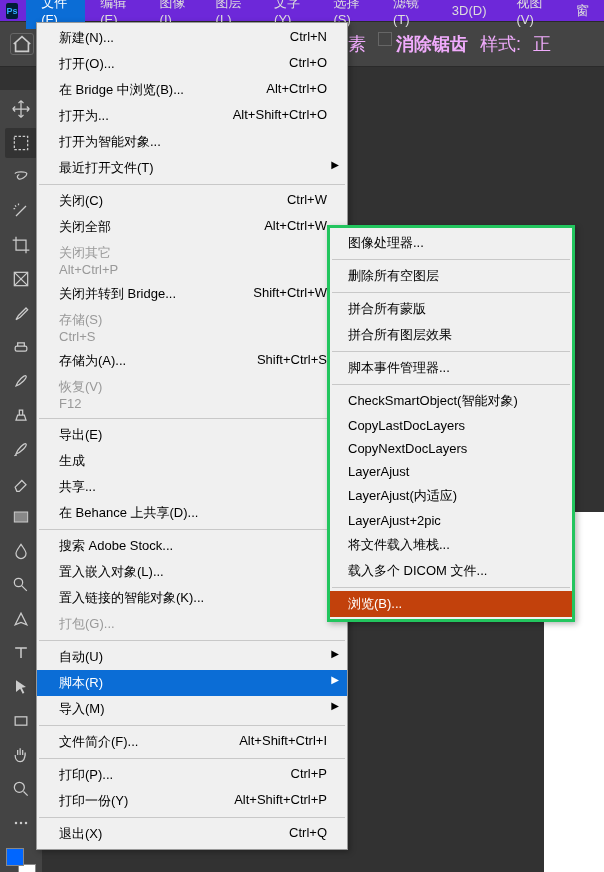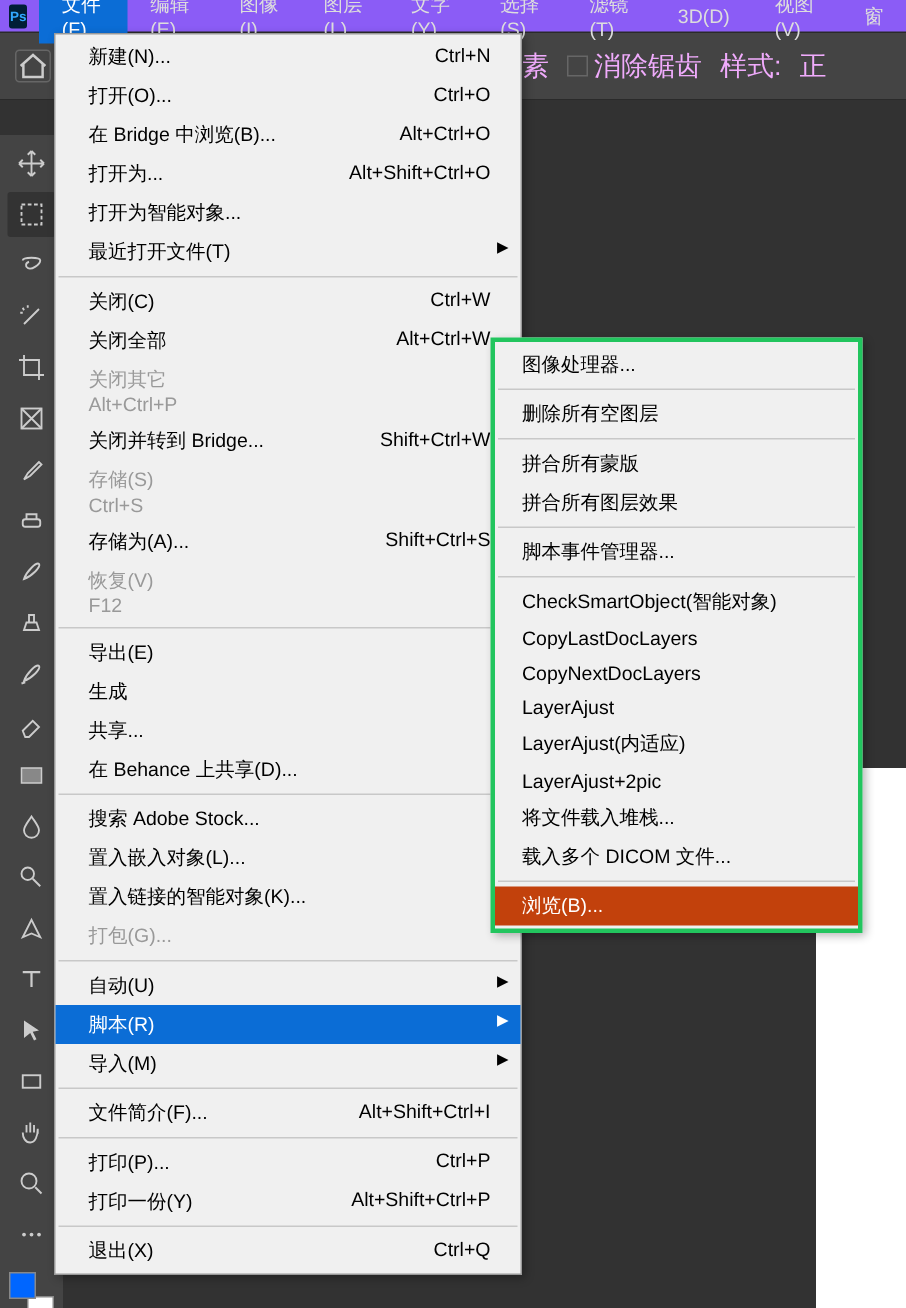--- a/index.html
+++ b/index.html
@@ -10,21 +10,21 @@
   font-family: "Microsoft YaHei", sans-serif;
   font-size: 13px;
   color: #e8e8e8;
   overflow: hidden;
   position: relative;
 }
 .menubar {
   display: flex;
   align-items: center;
   height: 22px;
-  background: #8b5cf6;
+  background: #6d28d9;
   border-bottom: 1px solid #2a2a2a;
   padding-left: 6px;
 }
 .menu-logo {
   width: 18px; height: 16px;
   background: #001e36;
   color: #31a8ff;
   font-size: 9px;
   font-weight: bold;
   display: flex;
@@ -160,21 +160,21 @@
 
 <div class="toolbar">
   <div class="home-icon">
     <svg viewBox="0 0 24 24" fill="none" stroke="#ccc" stroke-width="1.8">
         <path d="M3 12 L12 4 L21 12 M5 10 V20 H19 V10"></path>
       </svg>
   </div>
   <div style="width:250px"></div>
   <span class="opt-text">0</span>
   <span class="opt-text">像素</span>
-  <span style="display:flex;align-items:center;">
+  <span style="display:flex;font-weight:bold;">
     <span class="checkbox-box"></span>
     <span class="opt-text">消除锯齿</span>
   </span>
   <span class="opt-text">样式:</span>
   <span class="opt-text">正</span>
 </div>
 
 <div class="tab-strip"></div>
 
 <div class="left-tools">

